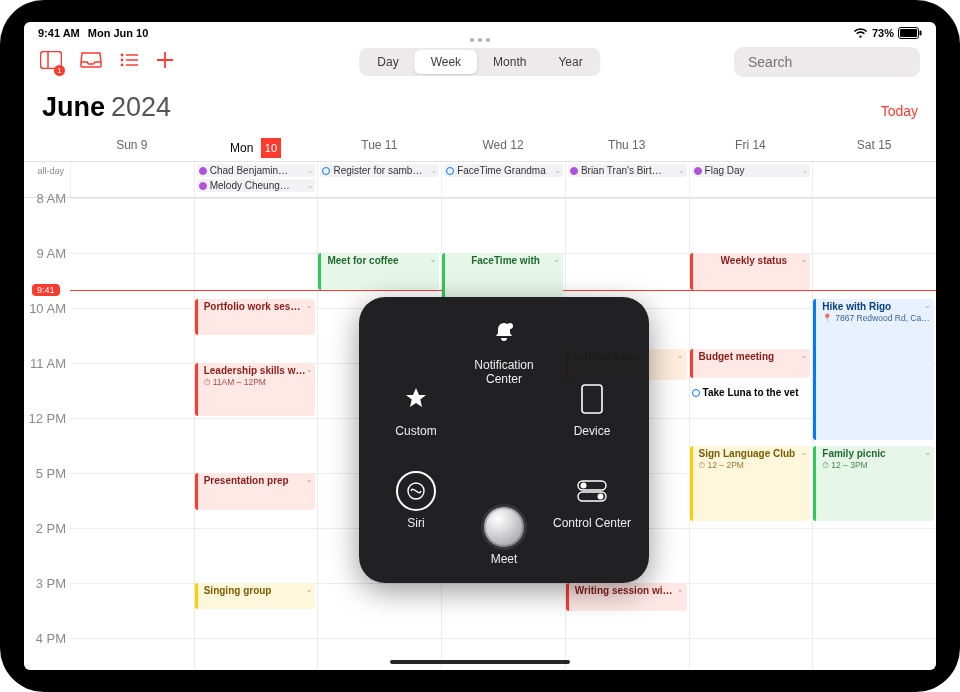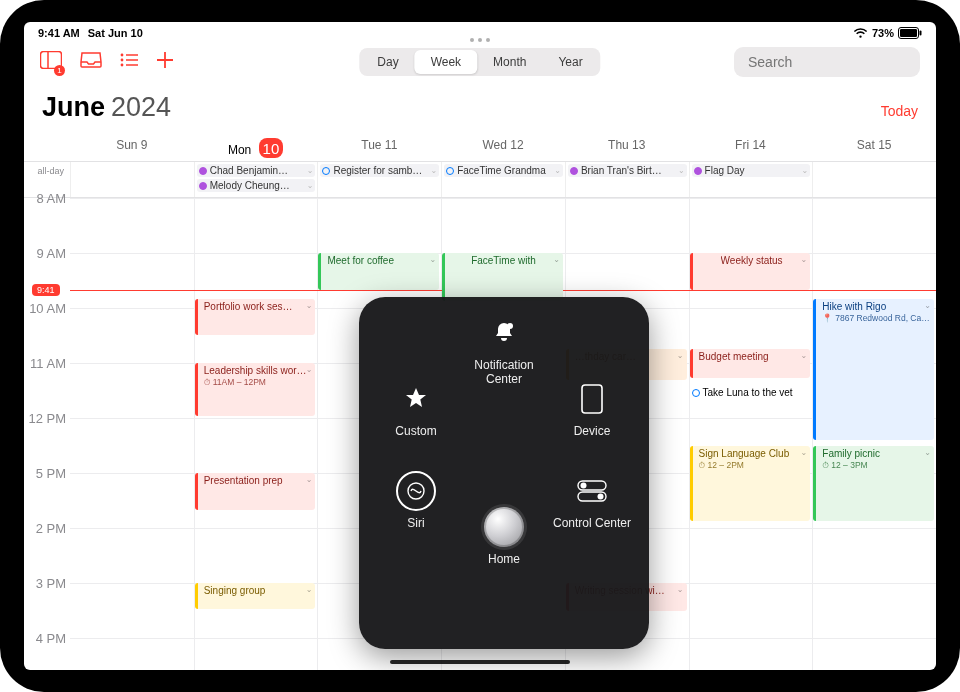--- a/index.html
+++ b/index.html
@@ -53,21 +53,21 @@
   .day-header {
     height: 24px; display: flex; border-bottom: 1px solid #e2e2e4;
     padding-left: 46px;
   }
   .day-header .day {
     flex: 1; text-align: center; font-size: 12px; color: #666; position: relative;
   }
   .day-header .day.today { color: #000; font-weight: 500; }
   .daynum-pill {
     display: inline-flex; align-items: center; justify-content: center;
-    min-width: 20px; height: 20px; border-radius: 8px; background: #ff3b30; color: #fff; padding: 0 4px; margin-left: 4px; font-size: 15px;
+    min-width: 20px; height: 20px; border-radius: 0; background: #ff3b30; color: #fff; padding: 0 4px; margin-left: 4px; font-size: 11px;
   }
 
   
   .allday-row { display: flex; border-bottom: 1px solid #e2e2e4; padding-left: 46px; position: relative; min-height: 36px; }
   .allday-label { position: absolute; left: 0; width: 46px; top: 4px; text-align: right; padding-right: 6px; font-size: 9px; color: #8a8a8e; }
   .allday-row .col { flex: 1; border-left: 1px solid #eee; padding: 2px 2px; display: flex; flex-direction: column; gap: 2px; }
   .allday-row .col:first-child { border-left: none; }
   .chip {
     font-size: 10px; padding: 1px 4px 1px 2px; border-radius: 3px; display: flex; align-items: center; gap: 3px;
     background: #f2f2f5; color: #333; white-space: nowrap; overflow: hidden; text-overflow: ellipsis; position: relative;
@@ -85,36 +85,36 @@
   .now-line { position: absolute; left: 0; right: 0; height: 1px; background: #ff3b30; }
   .now-pill {
     position: absolute; left: -38px; transform: translateY(-50%); background: #ff3b30; color: #fff;
     font-size: 9px; padding: 1px 5px; border-radius: 4px;
   }
 
   .ev {
     position: absolute; border-radius: 3px; font-size: 10px; padding: 2px 4px 2px 6px; overflow: hidden;
     border-left: 3px solid transparent; line-height: 1.2;
   }
-  .ev .title { font-weight: 400; white-space: nowrap; overflow: hidden; text-overflow: ellipsis; }
+  .ev .title { font-weight: 700; white-space: nowrap; overflow: hidden; text-overflow: ellipsis; }
   .ev .sub { font-size: 8.5px; opacity: .8; white-space: nowrap; overflow: hidden; text-overflow: ellipsis; }
   .ev .arrow { position: absolute; top: 2px; right: 3px; font-size: 8px; color: rgba(0,0,0,.35); }
 
   
   .c-red    { background: #ffe8e6; border-left-color: #ff3b30; color: #8a1d18; }
   .c-green  { background: #e6f6e8; border-left-color: #34c759; color: #1f6b2d; }
   .c-blue   { background: #e7f1ff; border-left-color: #007aff; color: #0a3f80; }
   .c-yellow { background: #fff7dc; border-left-color: #ffcc00; color: #7a5c00; }
   .c-orange { background: #ffeedd; border-left-color: #ff9500; color: #7a4600; }
 
   .dot-purple { color: #af52de; } .dot-blue { color: #007aff; }
 
   
   .at-menu {
-    position: absolute; width: 290px; height: 352px; left: 335px; top: 275px;
+    position: absolute; width: 290px; height: 286px; left: 335px; top: 275px;
     background: rgba(24,24,26,.96); border-radius: 26px; color: #eee;
     box-shadow: 0 8px 30px rgba(0,0,0,.4);
   }
   .at-item { position: absolute; width: 90px; text-align: center; font-size: 12px; }
   .at-item .icn {
     width: 40px; height: 40px; margin: 0 auto 5px auto; display: flex; align-items: center; justify-content: center;
   }
   .at-item .icn.round { border: 2px solid #fff; border-radius: 50%; }
   .home-btn {
     width: 40px; height: 40px; border-radius: 50%; background: radial-gradient(circle at 35% 30%, #fff, #cfcfd3 45%, #8e8e92 100%);
@@ -127,21 +127,21 @@
 </style>
 </head>
 <body>
 
 <div class="device-frame">
   <div class="screen">
 
     <div class="status-bar">
       <div class="status-left">
         <span>9:41 AM</span>
-        <span>Sat Jun 10</span>
+        <span>Mon Jun 10</span>
       </div>
       <div class="three-dots">
           <span></span>
           <span></span>
           <span></span>
         </div>
       <div class="status-right">
         <svg width="15" height="11" viewBox="0 0 15 11">
             <path d="M7.5 9.8a1.2 1.2 0 100-2.4 1.2 1.2 0 000 2.4zM4.2 6.3a4.7 4.7 0 016.6 0l1.1-1.1a6.2 6.2 0 00-8.8 0l1.1 1.1zM1.9 4a8 8 0 0111.2 0L14.2 3A9.5 9.5 0 00.8 3L1.9 4z" fill="#000"></path>
           </svg>
@@ -406,19 +406,19 @@
               <rect x="1" y="12" width="28" height="9" rx="4.5" fill="none" stroke="#fff" stroke-width="1.4"></rect>
               <circle cx="23.5" cy="16.5" r="3" fill="#fff"></circle>
             </svg>
           </div>
         <div>Control Center</div>
       </div>
       <div class="at-item" style="left:100px;top:210px">
         <div class="icn">
             <div class="home-btn"></div>
           </div>
-        <div>Home</div>
+        <div>Meet</div>
       </div>
     </div>
 
     <div class="home-indicator"></div>
   </div>
 </div>
 
 </body></html>

